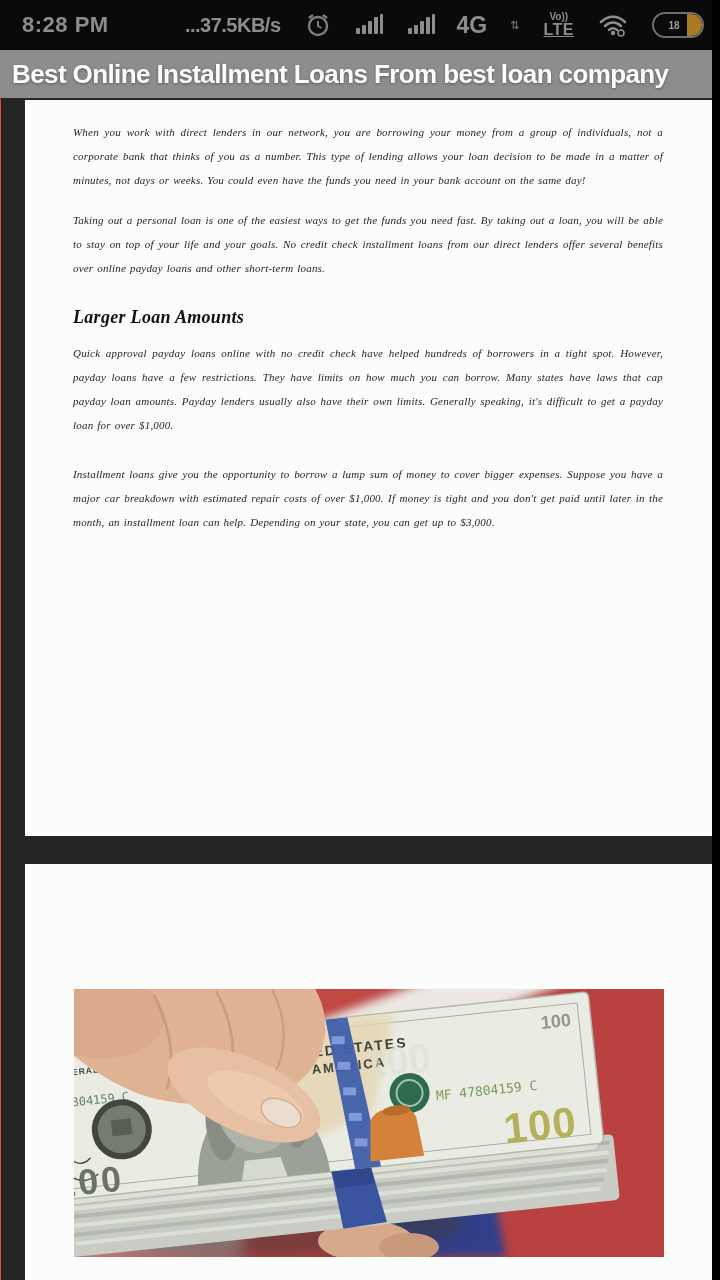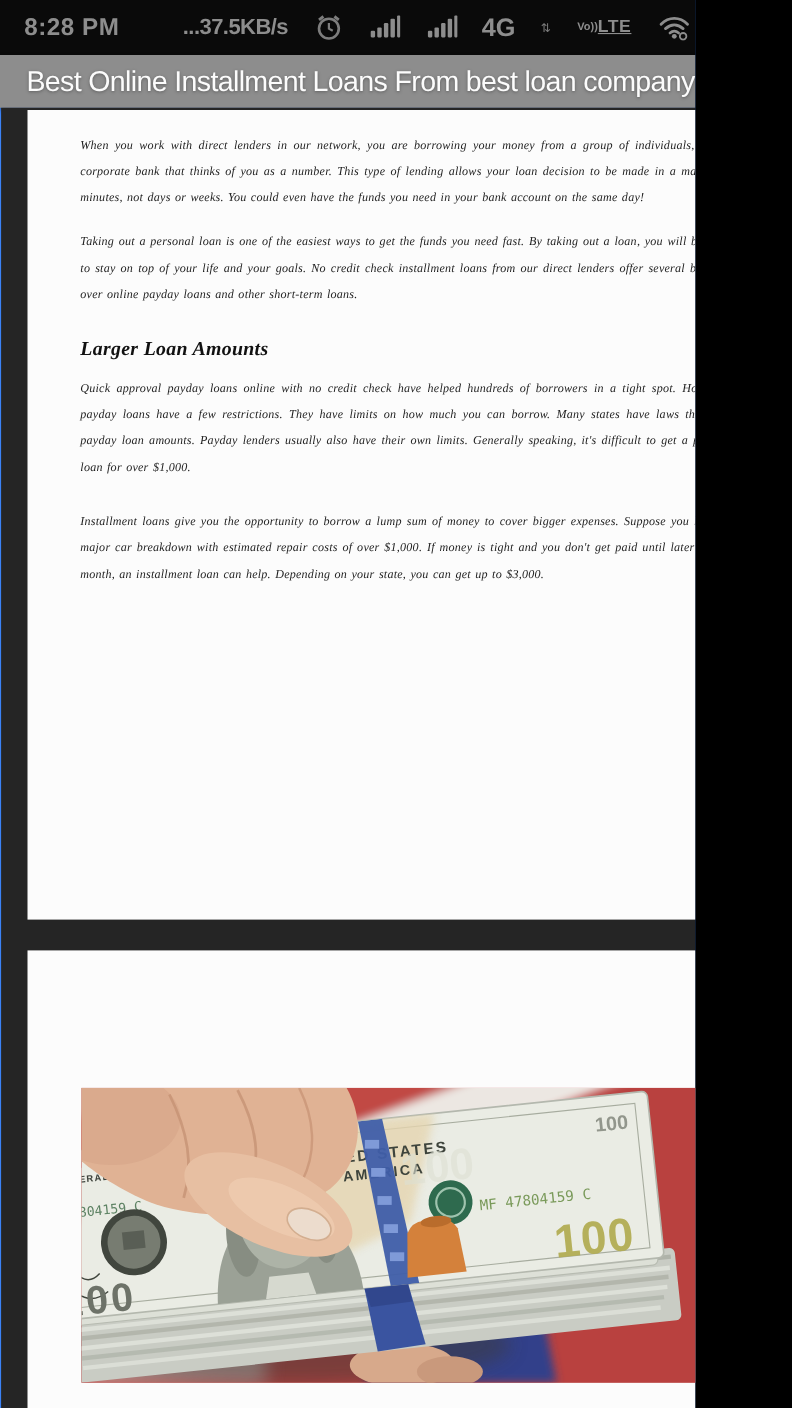--- a/index.html
+++ b/index.html
@@ -1,54 +1,54 @@
 <!DOCTYPE html>
 <html><head>
 <meta charset="utf-8">
 <style>
   * { box-sizing: border-box; }
   html,body { margin:0; padding:0; background:#000; }
   .screen {
-    position:relative; width:632px; height:1280px; overflow:hidden;
-    background:#3b82f6; font-family:"Liberation Sans", sans-serif;
+    position:relative; width:712px; height:1280px; overflow:hidden;
+    background:#ef4444; font-family:"Liberation Sans", sans-serif;
   }
   
   .status-bar {
     position:absolute; top:0; left:0; width:720px; height:50px;
     background:#0a0a0a; color:#8d8d8d;
     display:flex; align-items:center; justify-content:space-between;
     padding:0 16px 0 22px;
   }
   .status-time { font-size:22px; font-weight:bold; letter-spacing:.5px; }
   .status-right { display:flex; align-items:center; gap:24px; }
   .status-speed { font-size:20px; font-weight:bold; letter-spacing:-.5px; }
   .sicon { display:inline-flex; align-items:center; }
   .net-4g { font-size:23px; font-weight:bold; margin-left:-2px; }
   .net-arrows { font-size:11px; margin-left:-1px; color:#7d7d7d; }
-  .volte { display:flex; flex-direction:row; align-items:center; line-height:1; font-weight:bold; }
+  .volte { display:flex; flex-direction:column; align-items:center; line-height:1; font-weight:bold; }
   .volte .v1 { font-size:10px; }
   .volte .v2 { font-size:16px; letter-spacing:.5px;text-decoration:underline; }
   .battery {
     position:relative; width:52px; height:26px; border:2.5px solid #6f6f6f;
     border-radius:13px; display:flex; align-items:center; justify-content:center;
     overflow:hidden;
   }
   .battery-fill {
     position:absolute; right:0; top:0; bottom:0; width:15px;
     background:#a87b23; border-radius:0 11px 11px 0;
   }
   .battery-num { position:relative; z-index:2; font-size:10px; font-weight:bold; color:#9d9d9d; margin-right:8px; }
   
   .title-bar {
     position:absolute; top:50px; left:0; width:720px; height:48px;
     background:#8d8d8d; display:flex; align-items:center; padding:0 8px;
     box-shadow:0 2px 4px rgba(0,0,0,.45);
   }
   .title-bar h1 {
-    margin:16px; font-size:26px; font-weight:normal; color:#fcfcfc;
+    margin:4px; font-size:26px; font-weight:bold; color:#fcfcfc;
     letter-spacing:-.6px; white-space:nowrap;
     text-shadow:0 1px 3px rgba(0,0,0,.35);
   }
   
   .content { position:absolute; top:98px; left:1px; width:720px; bottom:0; background:#252525; }
   .card {
     position:absolute; left:24px; width:687px; background:#fcfcfc;
   }
   .card-1 { top:2px; height:736px; padding:20px 49px 0 48px; }
   .card-2 { top:766px; height:520px; }

